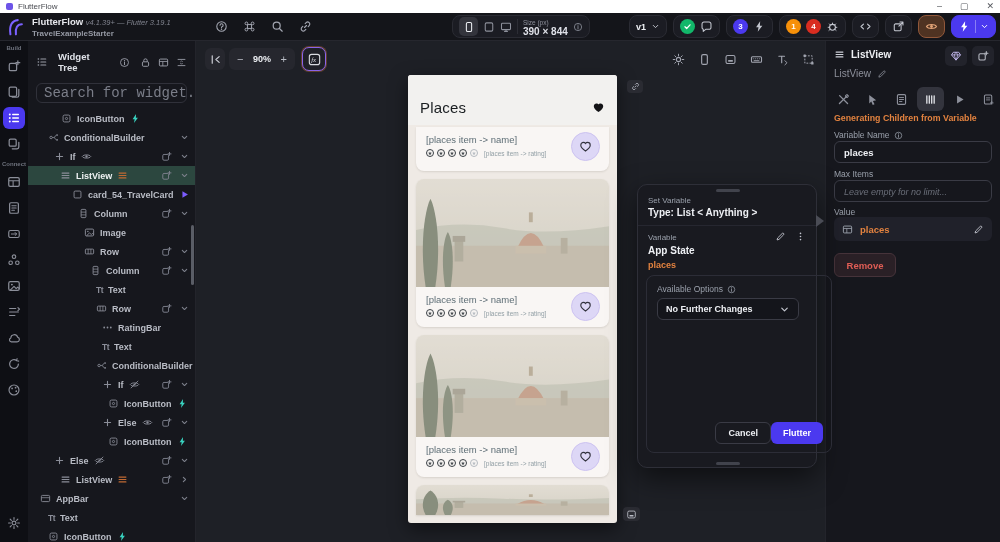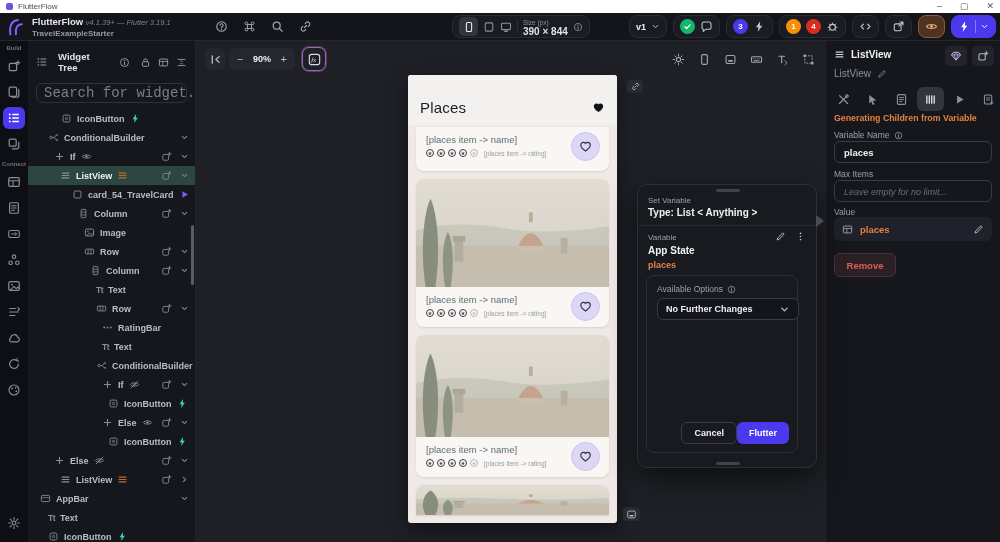--- a/index.html
+++ b/index.html
@@ -89,21 +89,21 @@
   .popup{position:absolute;left:637px;top:184px;width:180px;height:284px;background:#191a20;border:1px solid #2e2f38;border-radius:10px;box-shadow:0 10px 28px rgba(0,0,0,.55);z-index:5}
   .popup .handle{position:absolute;left:78px;width:24px;height:3px;background:#41434c;border-radius:2px}
   .popup .parrow{position:absolute;right:-8px;top:30px;width:0;height:0;border-top:6px solid transparent;border-bottom:6px solid transparent;border-left:8px solid #4a4c55}
   .ptitle{position:absolute;left:10px;top:11px;font-size:8px;color:#9aa0ab}
   .ptype{position:absolute;left:10px;top:22px;font-size:10px;font-weight:bold;color:#eef0f4}
   .pdiv{position:absolute;left:0;top:40px;width:100%;height:1px;background:#262730}
   .pvlab{position:absolute;left:10px;top:48px;font-size:8px;color:#9aa0ab}
   .pvicons{position:absolute;right:10px;top:46px;display:flex;gap:9px;color:#c3c6cf}
   .pvsrc{position:absolute;left:10px;top:60px;font-size:10px;font-weight:bold;color:#eef0f4}
   .pvval{position:absolute;left:10px;top:75px;font-size:9px;font-weight:bold;color:#e2823f}
-  .pbox{position:absolute;left:8px;top:90px;width:152px;height:178px;border:1px solid #2c2d37;border-radius:8px}
+  .pbox{position:absolute;left:8px;top:90px;width:186px;height:178px;border:1px solid #2c2d37;border-radius:8px}
   .polab{position:absolute;left:10px;top:8px;font-size:8.5px;color:#9aa0ab;display:flex;align-items:center;gap:4px}
   .pdrop{position:absolute;left:10px;top:22px;width:142px;height:22px;border:1px solid #3a3b45;border-radius:6px;background:#14151b;display:flex;align-items:center;padding:0 8px;color:#eef0f4}
   .pdrop .dv{font-size:9px;font-weight:bold}
   .pdrop .ic{margin-left:auto;color:#c3c6cf}
   .pbtns{position:absolute;right:8px;bottom:8px;display:flex;gap:0}
   .btn{height:22px;border-radius:6px;display:flex;align-items:center;justify-content:center;font-size:9px;font-weight:bold;padding:0 12px}
   .btn.cancel{border:1px solid #3a3b45;color:#eef0f4;background:#191a20}
   .btn.confirm{background:#4b39ef;color:#fff}
   
   .insp{position:absolute;left:825px;top:41px;width:175px;height:501px;background:#16171d;border-left:1px solid #23242b}

